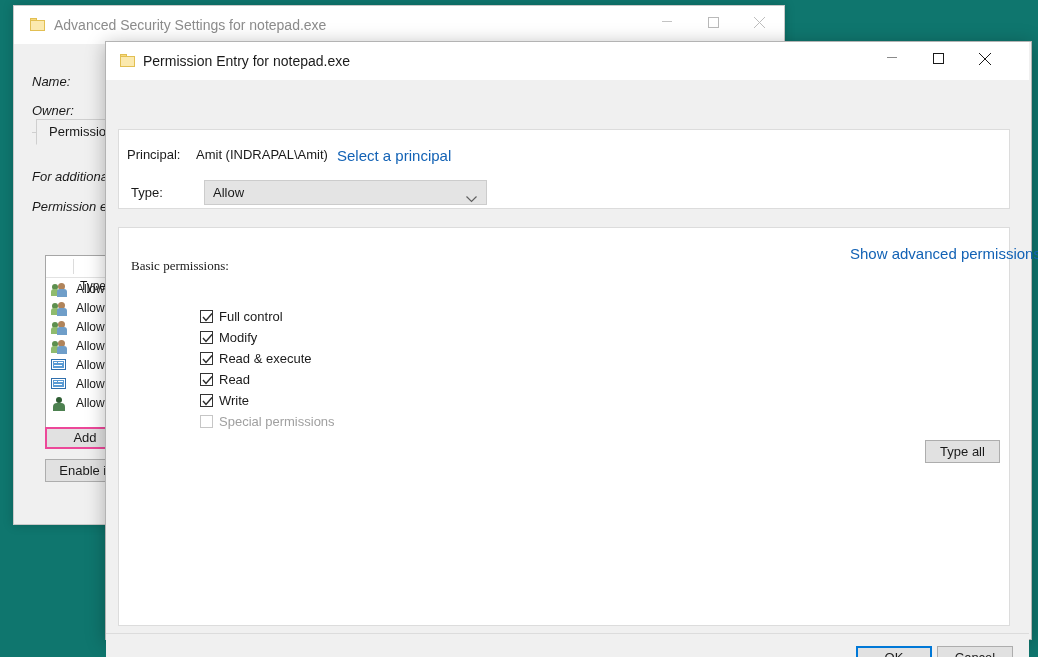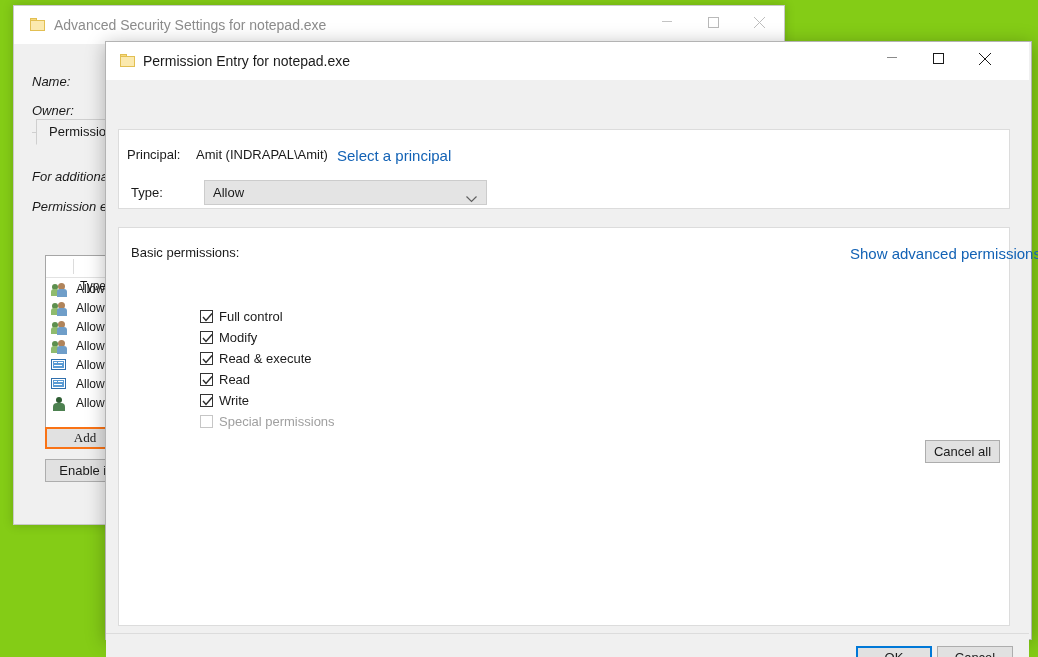--- a/index.html
+++ b/index.html
@@ -9,21 +9,21 @@
     width: 1038px;
     height: 657px;
     overflow: hidden;
     font-family: "Liberation Sans", sans-serif;
   }
 
   #root {
     position: relative;
     width: 1038px;
     height: 657px;
-    background: #84cc16;
+    background: #0f766e;
   }
 
   
   #bg-window {
     position: absolute;
     left: 13px;
     top: 5px;
     width: 770px;
     height: 518px;
     background: #f0f0f0;
@@ -194,23 +194,22 @@
     font-size: 13px;
     color: #1a1a1a;
     background: #e1e1e1;
     border: 1px solid #adadad;
     box-sizing: border-box;
     text-align: center;
     white-space: nowrap;
     overflow: hidden;
   }
   .bg-btn.focused {
-    border: 2px solid #f97316;
+    border: 2px solid #ec4899;
     background: #e1e1e1;
-    font-family: Liberation Serif, serif;
   }
 
   
   #fg-dialog {
     position: absolute;
     left: 105px;
     top: 41px;
     width: 925px;
     height: 597px;
     background: #f0f0f0;
@@ -555,21 +554,21 @@
           <div class="val">Allow</div>
           <div class="chev">
             <svg width="11" height="7" viewBox="0 0 11 7">
                 <polyline points="0.5,0.5 5.5,5.5 10.5,0.5" fill="none" stroke="#606060" stroke-width="1.2"></polyline>
               </svg>
           </div>
         </div>
       </div>
 
       <div class="groupbox" id="gb-perms">
-        <div class="form-label" style="left:12px; top:17px;">Basic permissions:</div>
+        <div class="form-label" style="left:12px; top:30px;font-family:Liberation Serif, serif;">Basic permissions:</div>
         <div class="link" style="left:731px; top:17px;">Show advanced permissions</div>
 
         <div class="perm-row" style="top:80px;">
           <span class="cbx">
             <svg width="11" height="11" viewBox="0 0 11 11">
                 <polyline points="1,5 4,8.5 10,1.5" fill="none" stroke="#2b2b2b" stroke-width="1.4"></polyline>
               </svg>
           </span>
           <span class="perm-label">Full control</span>
         </div>
@@ -608,21 +607,21 @@
               </svg>
           </span>
           <span class="perm-label">Write</span>
         </div>
 
         <div class="perm-row" style="top:185px;">
           <span class="cbx disabled"></span>
           <span class="perm-label disabled">Special permissions</span>
         </div>
 
-        <div id="clear-all">Cancel all</div>
+        <div id="clear-all">Type all</div>
       </div>
 
       <div id="fg-footer">
         <div class="footer-btn primary" id="btn-ok">OK</div>
         <div class="footer-btn" id="btn-cancel">Cancel</div>
       </div>
 
     </div>
   </div>
 

